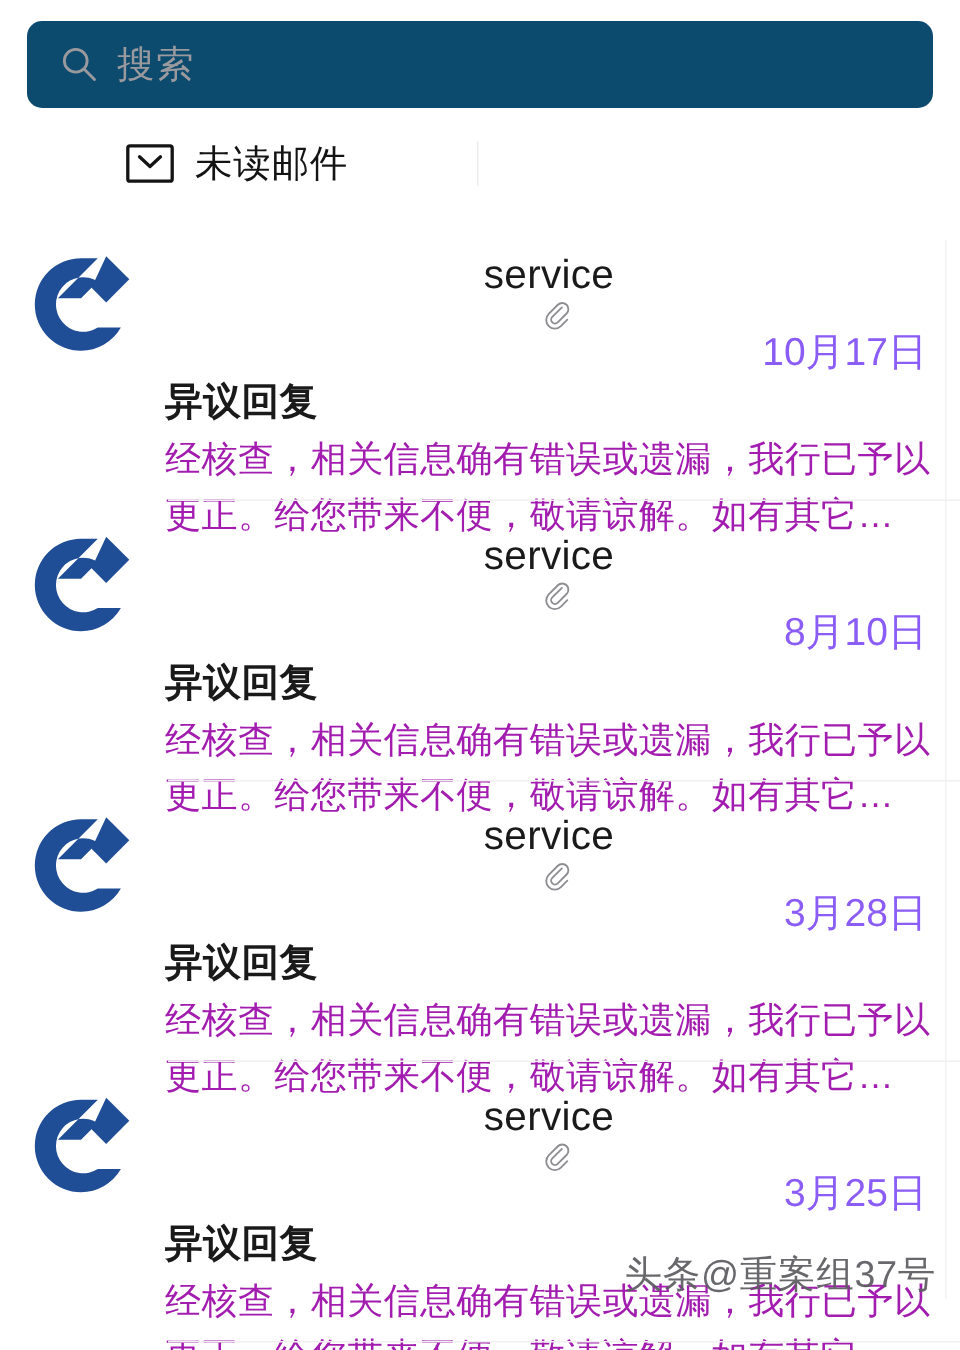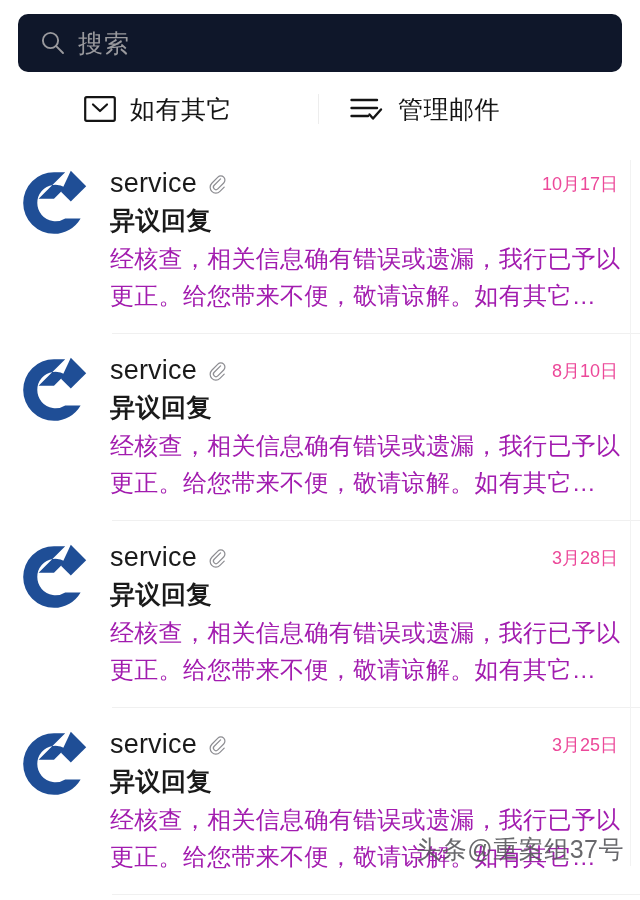--- a/index.html
+++ b/index.html
@@ -20,21 +20,21 @@
     background: #ffffff;
     overflow: hidden;
   }
 
   
   .search-wrap {
     padding: 14px 18px 0 18px;
   }
   .search-bar {
     height: 58px;
-    background: #0f172a;
+    background: #0c4a6e;
     border-radius: 10px;
     display: flex;
     align-items: center;
     padding: 0 22px;
   }
   .search-icon {
     width: 26px;
     height: 26px;
     flex: 0 0 26px;
     margin-right: 12px;
@@ -121,36 +121,37 @@
   .mail-body {
     flex: 1 1 auto;
     min-width: 0;
     padding-top: 2px;
   }
 
   .mail-row-top {
     display: flex;
     align-items: center;
     margin-bottom: 6px;
+    flex-direction: column;
   }
   .sender {
     font-size: 27px;
     color: #1a1a1a;
     line-height: 1.15;
     letter-spacing: 0.2px;
   }
   .clip-icon {
     margin-left: 9px;
     display: block;
     flex: 0 0 auto;
   }
   .mail-date {
     margin-left: auto;
-    font-size: 18px;
-    color: #ec4899;
+    font-size: 26px;
+    color: #8b5cf6;
     line-height: 1;
     white-space: nowrap;
     padding-right: 4px;
   }
 
   .subject {
     font-size: 25px;
     color: #1a1a1a;
     font-weight: bold;
     line-height: 1.25;
@@ -203,34 +204,25 @@
       <span class="search-placeholder">搜索</span>
     </div>
   </div>
 
   <div class="toolbar">
     <div class="tool-btn unread">
       <svg class="tool-icon" width="32" height="26" viewBox="0 0 32 26">
         <rect x="1.2" y="1.2" width="29.6" height="23.6" rx="1.5" fill="none" stroke="#141414" stroke-width="2.2"></rect>
         <polyline points="9,8.5 16,15 23,8.5" fill="none" stroke="#141414" stroke-width="2.2" stroke-linecap="round" stroke-linejoin="round"></polyline>
       </svg>
-      <span class="tool-label">如有其它</span>
+      <span class="tool-label">未读邮件</span>
     </div>
 
     <div class="tool-divider"></div>
 
-    <div class="tool-btn manage">
-      <svg class="tool-icon" width="34" height="26" viewBox="0 0 34 26">
-        <line x1="1.5" y1="4" x2="27" y2="4" stroke="#141414" stroke-width="2.4" stroke-linecap="round"></line>
-        <line x1="1.5" y1="12" x2="27" y2="12" stroke="#141414" stroke-width="2.4" stroke-linecap="round"></line>
-        <line x1="1.5" y1="20" x2="18" y2="20" stroke="#141414" stroke-width="2.4" stroke-linecap="round"></line>
-        <polyline points="19.5,18.5 23,22.5 31,13.5" fill="none" stroke="#141414" stroke-width="2.4" stroke-linecap="round" stroke-linejoin="round"></polyline>
-      </svg>
-      <span class="tool-label">管理邮件</span>
-    </div>
   </div>
 
   <div class="mail-list">
 
     <div class="mail-item">
       <div class="avatar">
         <svg width="70" height="70" viewBox="0 0 100 100">
           <path d="M50 6 A44 44 0 1 0 50 94 A44 44 0 0 0 88 72 L66 72 A26 26 0 1 1 66 28 L50 44 L28 44 L66 6 Z" fill="#1f4e96"></path>
           <path d="M74 4 L96 26 L74 48 L60 34 Z" fill="#1f4e96"></path>
         </svg>

